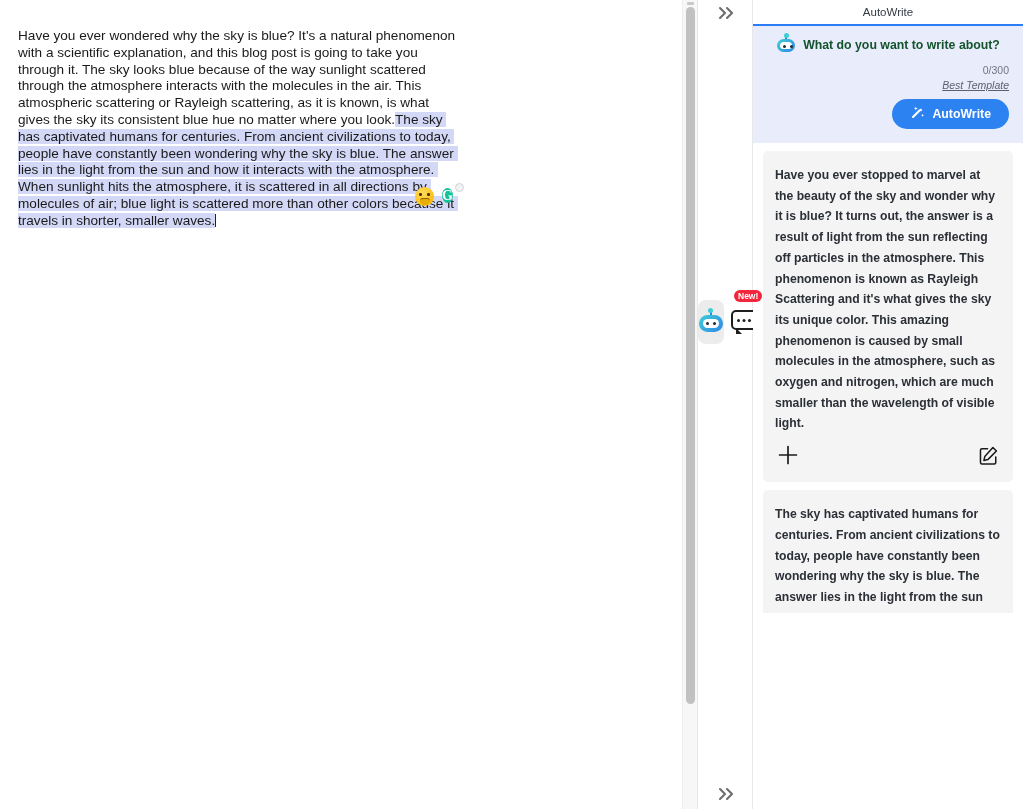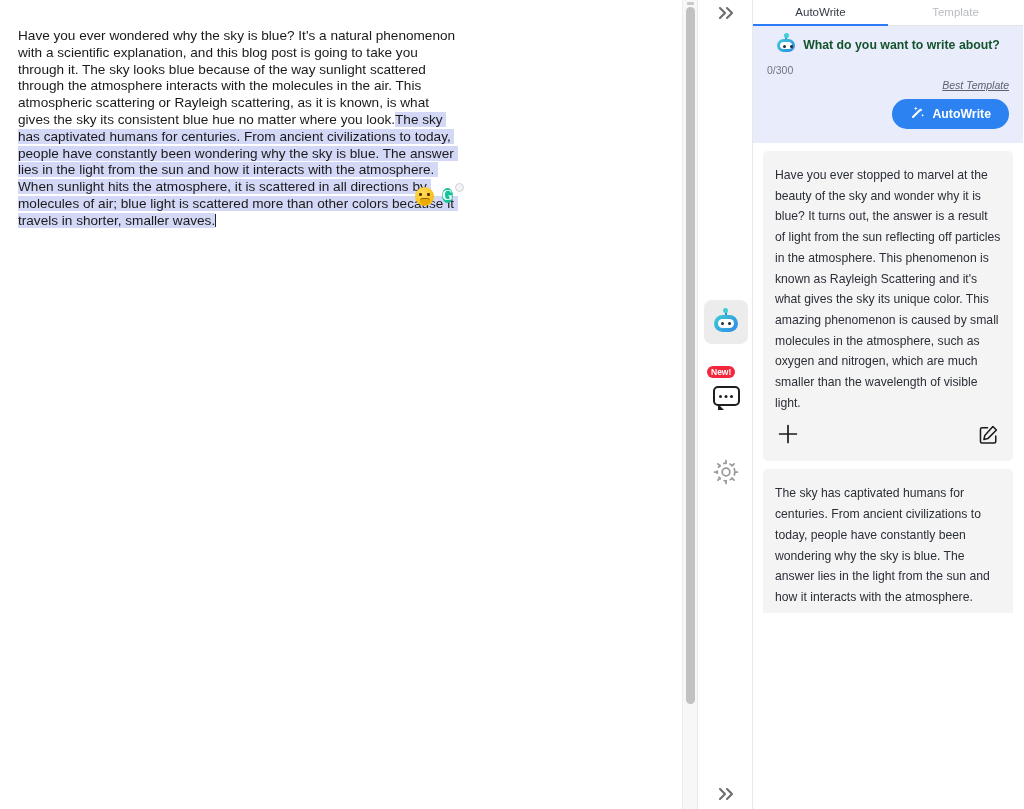--- a/index.html
+++ b/index.html
@@ -133,23 +133,23 @@
     display: flex; align-items: center; justify-content: center;
     color: #6d6d6d;
   }
   .chev.top { top: 0; }
   .chev.bottom { bottom: 2px; }
   .rail-icons {
     position: absolute;
     left: 0; top: 300px;
     width: 56px;
     display: flex;
-    flex-direction: column;
+    flex-direction: row;
     align-items: center;
-    gap: 32px;
+    gap: 7px;
   }
   .rail-btn {
     position: relative;
     width: 44px; height: 44px;
     border-radius: 8px;
     display: flex; align-items: center; justify-content: center;
   }
   .rail-btn.active { background: #ececec; }
   .robot-ico {
     position: relative;
@@ -292,21 +292,21 @@
     font-size: 12.3px;
     line-height: 16px;
     color: #1f2430;
   }
   .refresh-ico {
     position: absolute;
     right: 9px; bottom: 8px;
     width: 18px; height: 18px;
   }
   .counter {
-    text-align: left;
+    text-align: right;
     font-size: 10.5px;
     color: #6f7580;
     margin-top: 0;
   }
   .bestprac {
     text-align: right;
     font-size: 10.5px;
     color: #5b6170;
     font-style: italic;
     text-decoration: underline;
@@ -339,20 +339,21 @@
   .result-card {
     background: #f4f4f5;
     border-radius: 5px;
     margin: 0 10px 8px 10px;
     padding: 14px 12px 6px 12px;
   }
   .result-text {
     font-size: 12.2px;
     line-height: 20.7px;
     color: #2b2f36;
+    font-weight: bold;
   }
   .card-actions {
     display: flex;
     justify-content: space-between;
     align-items: center;
     padding: 10px 2px 6px 2px;
   }
   .plus-ico, .edit-ico { color: #1b1b1b; display: block; }
 </style>
 </head>
@@ -419,21 +420,20 @@
         <path d="M2 2 L7 7 L2 12" stroke="#6d6d6d" stroke-width="2.1" stroke-linecap="round" stroke-linejoin="round"></path>
         <path d="M9 2 L14 7 L9 12" stroke="#6d6d6d" stroke-width="2.1" stroke-linecap="round" stroke-linejoin="round"></path>
       </svg>
     </div>
   </div>
 
   <div class="panel">
 
     <div class="tabs">
       <div class="tab active">AutoWrite</div>
-      <div class="tab">Template</div>
     </div>
 
     <div class="prompt-card">
       <div class="prompt-head">
         <span class="robot-ico" style="width:20px;height:18px">
           <span class="ant" style="left:9px;height:4px"></span>
           <span class="head" style="left:1px;top:3px;width:18px;height:13px;border-radius:7px"></span>
           <span class="face" style="left:4px;top:6px;width:12px;height:7px;border-radius:4px"></span>
         </span>
         <span class="title">What do you want to write about?</span>

